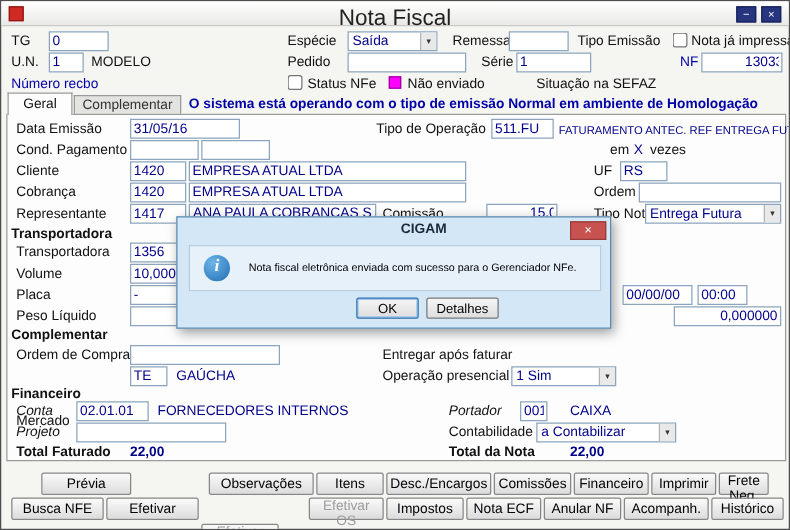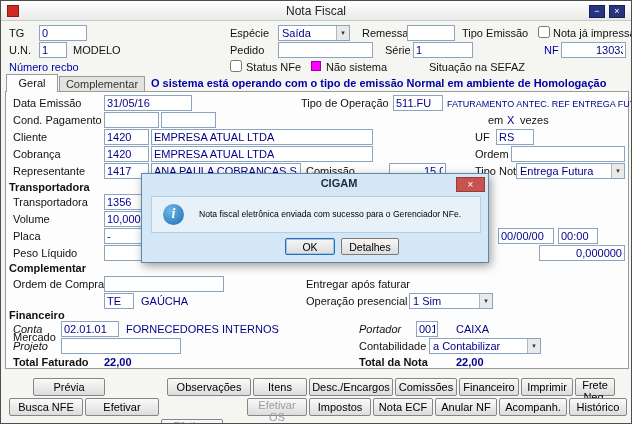--- a/index.html
+++ b/index.html
@@ -2,21 +2,21 @@
 <html><head>
 <meta charset="utf-8">
 <style>
   * { box-sizing: border-box; margin: 0; padding: 0; }
   html,body { width:632px; height:424px; }
   body { font-family: "Liberation Sans", sans-serif; background:#9a9a9a; }
   .window { position:relative; width:632px; height:424px; background:#f5f5f2; border:1px solid #4e4e4e; overflow:hidden; font-size:11px; color:#111; }
 
   
   .titlebar { position:absolute; left:0; top:0; right:0; height:20px; background:linear-gradient(#ffffff,#e9e9e7); border-bottom:1px solid #c9c9c6; }
-  .titlebar .title { position:absolute; left:0; right:0; top:3px; text-align:center; font-size:12px; color:#222; }
+  .titlebar .title { position:absolute; left:0; right:0; top:3px; text-align:center; font-size:18px; color:#222; }
   .app-icon { position:absolute; left:6px; top:4px; width:12px; height:12px; background:#cf2a23; border:1px solid #8d1a15; }
   .capbtn { position:absolute; top:4px; width:16px; height:13px; background:#27357e; color:#fff; border:1px solid #16205a; font-size:9px; line-height:11px; text-align:center; padding:0; }
 
   .lbl { position:absolute; white-space:nowrap; color:#111; }
   .lbl.navy { color:#0000a8; }
   .lbl.bold { font-weight:bold; }
   .lbl.italic { font-style:italic; }
   .val { position:absolute; white-space:nowrap; color:#00008b; }
   .val.bold { font-weight:bold; }
 
@@ -79,21 +79,21 @@
   <input class="inp" style="left: 277px; top: 41px; width: 95px;" value="">
   <span class="lbl" style="left:384px; top:43px;">Série</span>
   <input class="inp" style="left: 412px; top: 41px; width: 60px;" value="1">
   <span class="lbl navy" style="left:543px; top:43px;">NF</span>
   <input class="inp right" style="left: 560px; top: 41px; width: 65px;" value="130333">
 
   <span class="lbl navy" style="left:8px; top:60px;">Número recbo</span>
   <input type="checkbox" class="chk" style="left: 229px; top: 59px;">
   <span class="lbl" style="left:245px; top:60px;">Status NFe</span>
   <span class="swatch" style="left:310px; top:60px;"></span>
-  <span class="lbl" style="left:325px; top:60px;">Não sistema</span>
+  <span class="lbl" style="left:325px; top:60px;">Não enviado</span>
   <span class="lbl" style="left:428px; top:60px;">Situação na SEFAZ</span>
 
   <div class="tab active" style="left:5px; width:52px;">Geral</div>
   <div class="tab inactive" style="left:58px; width:86px;">Complementar</div>
   <span class="lbl navy bold" style="left:150px; top:76px;">O sistema está operando com o tipo de emissão Normal em ambiente de Homologação</span>
 
   <div class="panel"></div>
 
   <span class="lbl" style="left:12px; top:96px;">Data Emissão</span>
   <input class="inp" style="left: 103px; top: 94px; width: 88px;" value="31/05/16">

